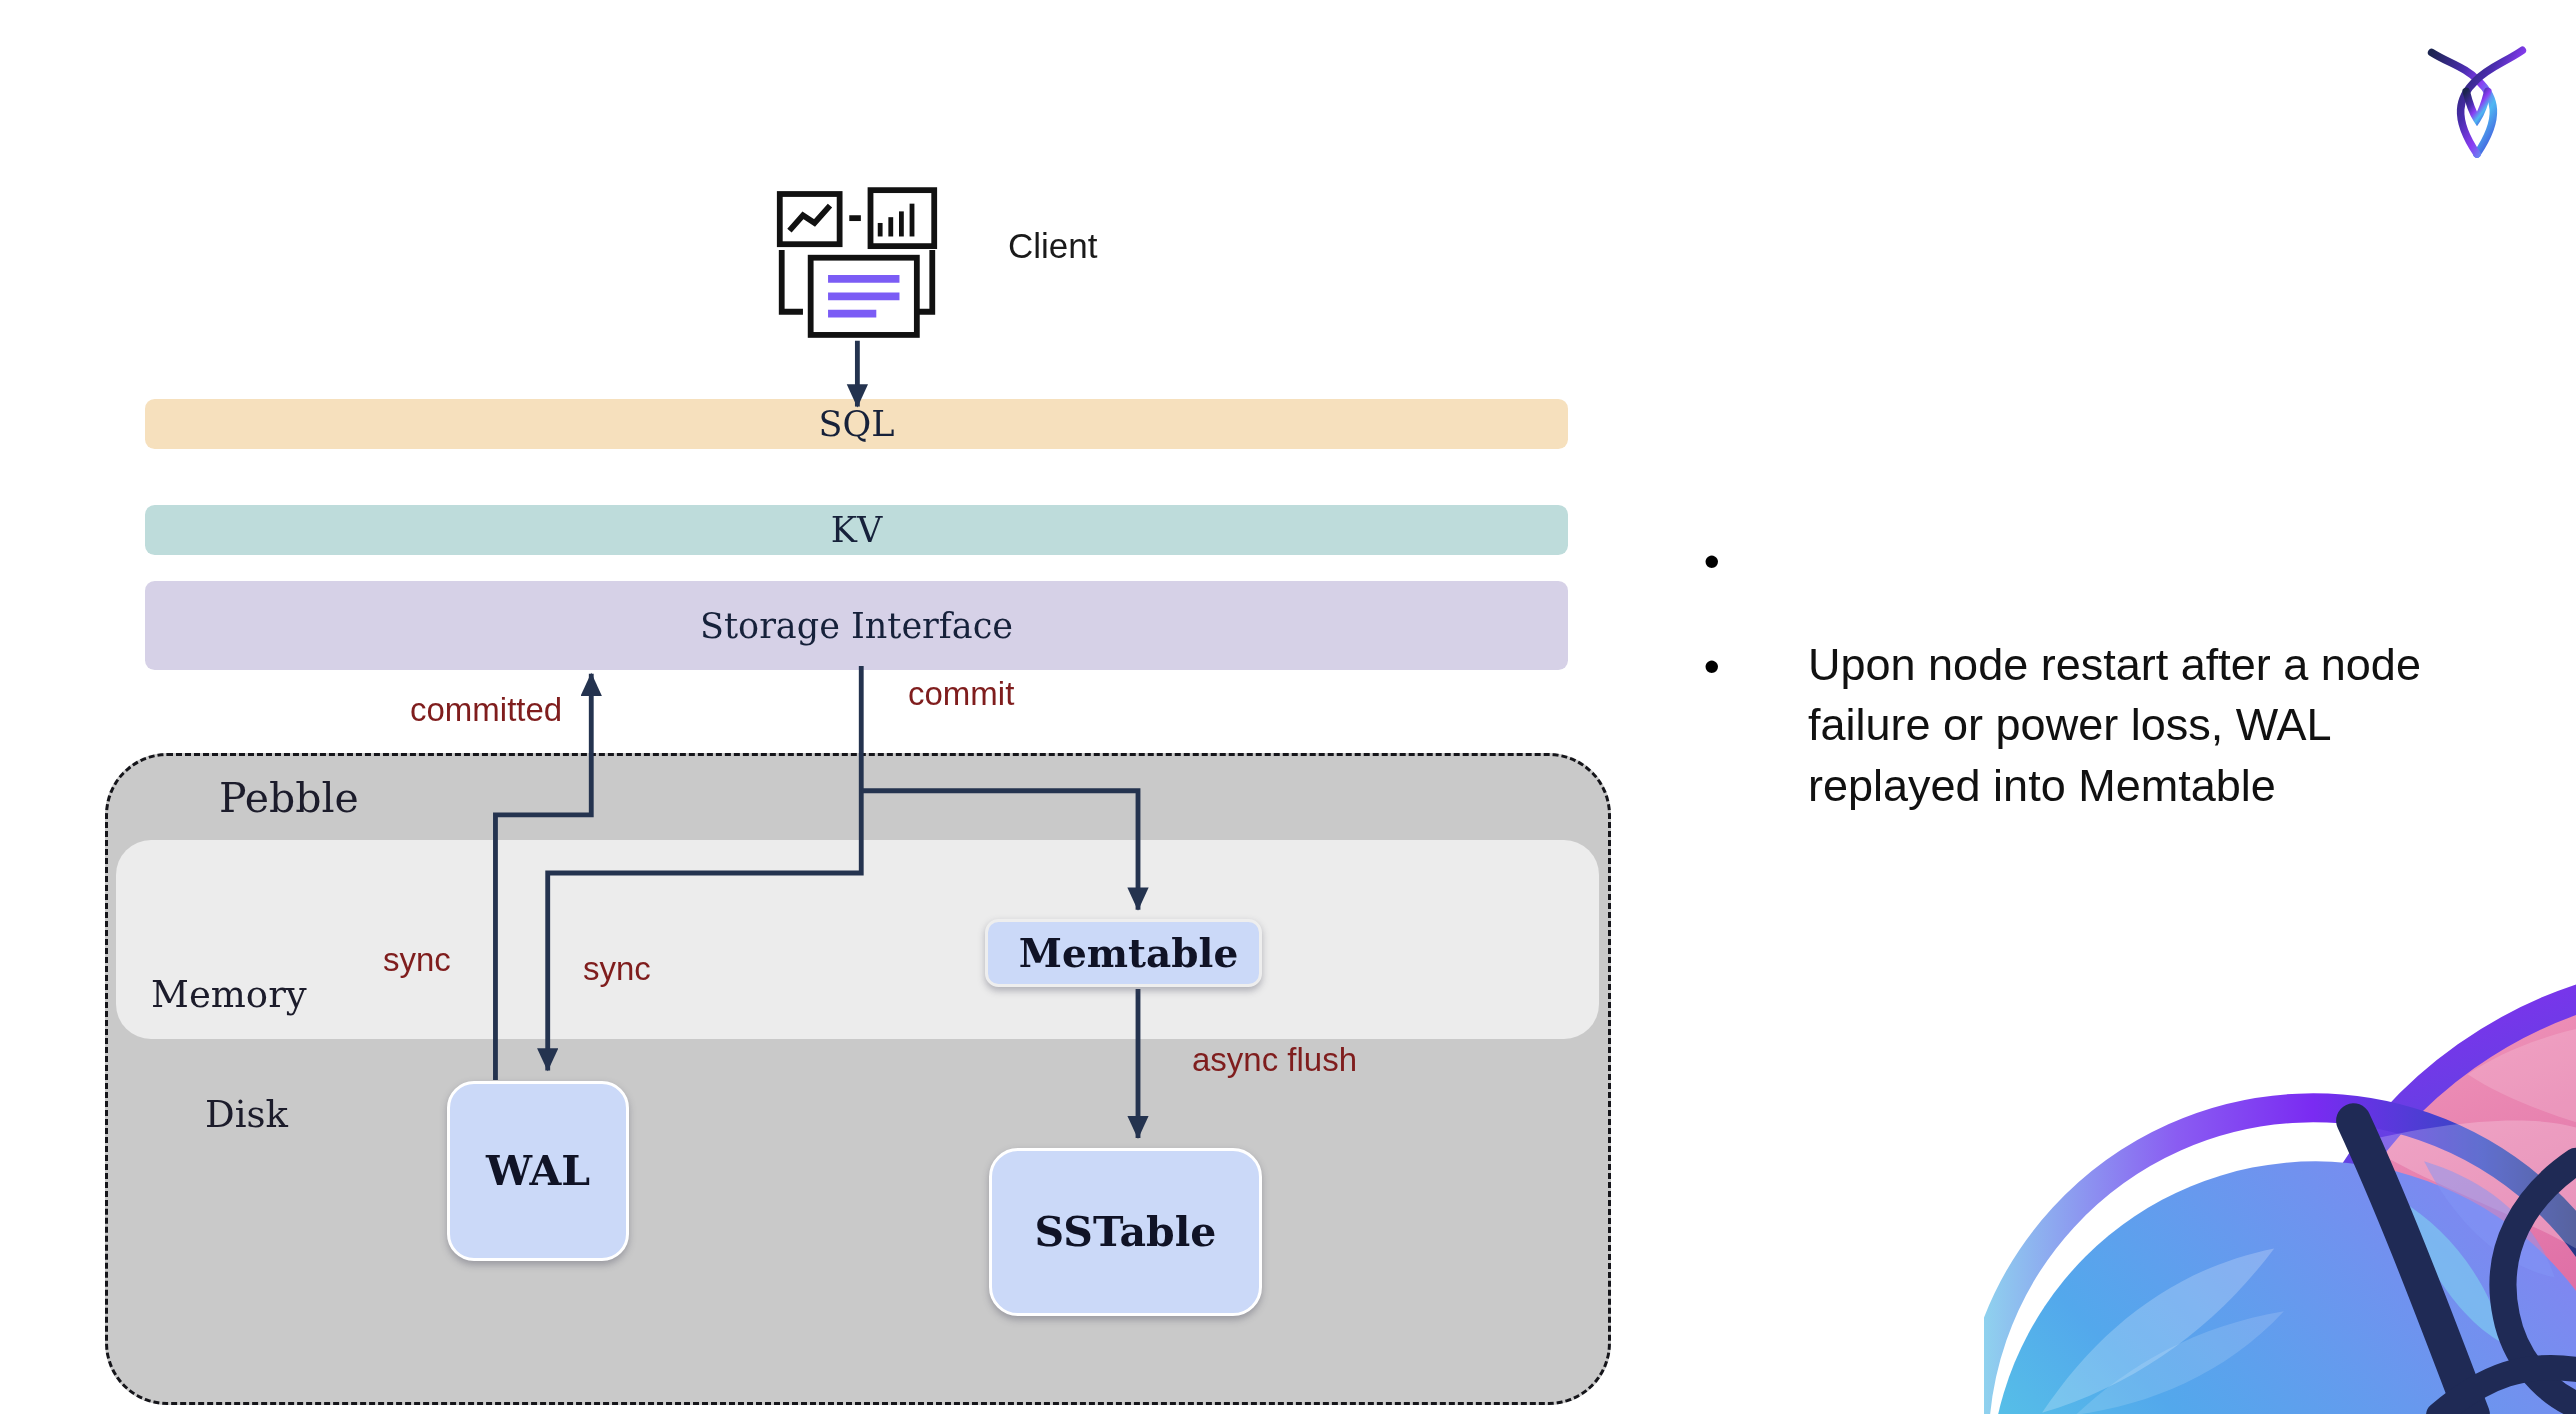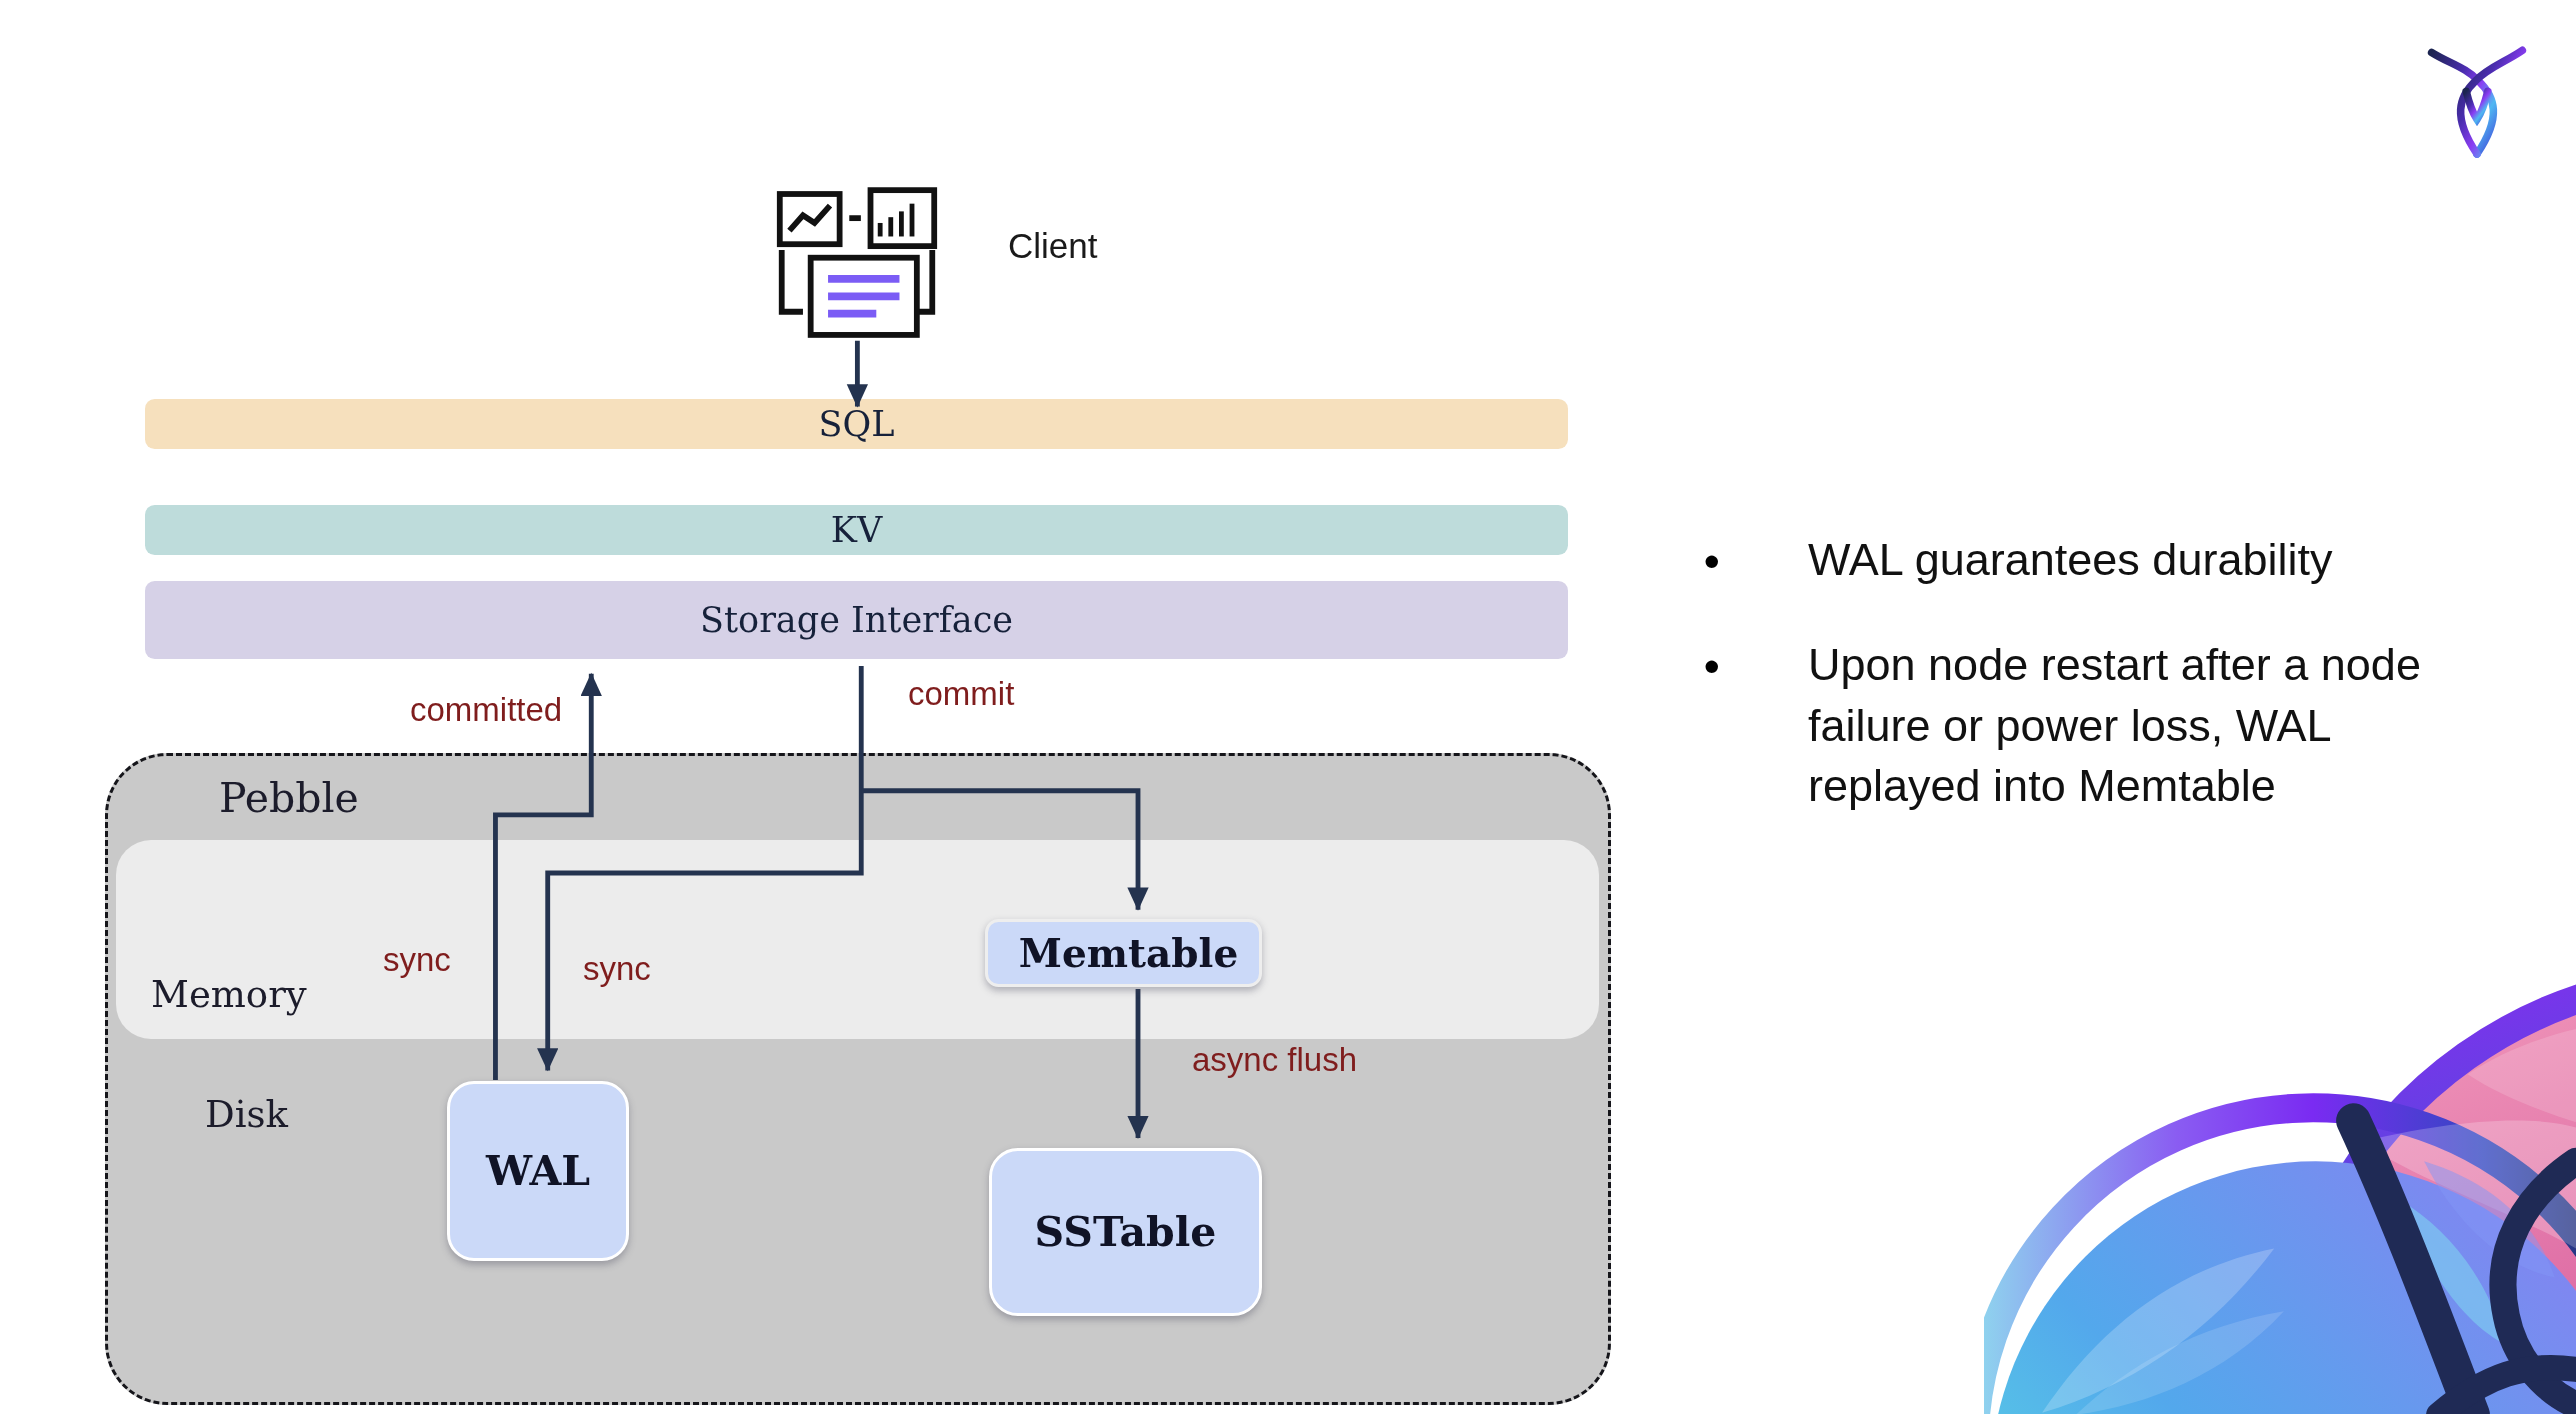--- a/index.html
+++ b/index.html
@@ -19,21 +19,21 @@
   .client-icon{left:774px;top:186px;}
   .client-label{left:1008px;top:226px;font-size:35px;color:#1a1a1a;}
 
   
   .bar{
     left:145px;width:1423px;border-radius:9.7px;display:flex;align-items:center;justify-content:center;
     font-family:"DejaVu Serif","Liberation Serif",serif;font-size:35px;color:#16213a;z-index:2;
   }
   .bar-sql{top:399px;height:50px;background:var(--c-sql_bar,#f6e0bd);}
   .bar-kv{top:505px;height:50px;background:var(--c-kv_bar,#bedcdb);}
-  .bar-storage{top:581px;height:78px;background:var(--c-storage_bar,#d6d1e7);}
+  .bar-storage{top:581px;height:89px;background:var(--c-storage_bar,#d6d1e7);}
 
   
   .pebble{
     left:105px;top:753px;width:1506px;height:652px;background:var(--c-pebble_fill,#c9c9c9);
     border:3.9px dashed #15151a;border-radius:62px;z-index:1;box-sizing:border-box;
   }
   .memory-band{
     left:116px;top:840px;width:1483px;height:199px;background:var(--c-memory_fill,#ececec);
     border-radius:35px;z-index:2;
   }
@@ -170,21 +170,20 @@
 
   <div class="abs edge-label lbl-committed">committed</div>
   <div class="abs edge-label lbl-commit">commit</div>
   <div class="abs edge-label lbl-sync1">sync</div>
   <div class="abs edge-label lbl-sync2">sync</div>
   <div class="abs edge-label lbl-async">async flush</div>
 
   <div class="abs bullets">
     <div class="bullet-item">
       <span class="bullet-dot">●</span>
-      <span class="bullet-text">WAL guarantees durability</span>
     </div>
     <div class="bullet-item">
       <span class="bullet-dot">●</span>
       <span class="bullet-text">Upon node restart after a node failure or power loss, WAL replayed into Memtable</span>
     </div>
   </div>
 
   <div class="abs art">
     <svg width="592" height="457" viewBox="0 0 612 472">
       <defs>

